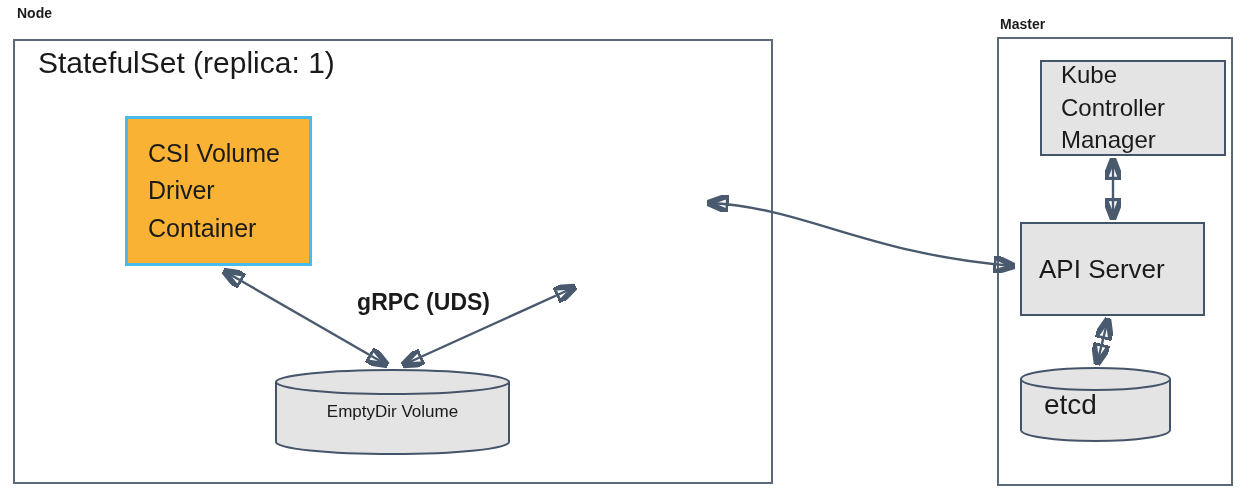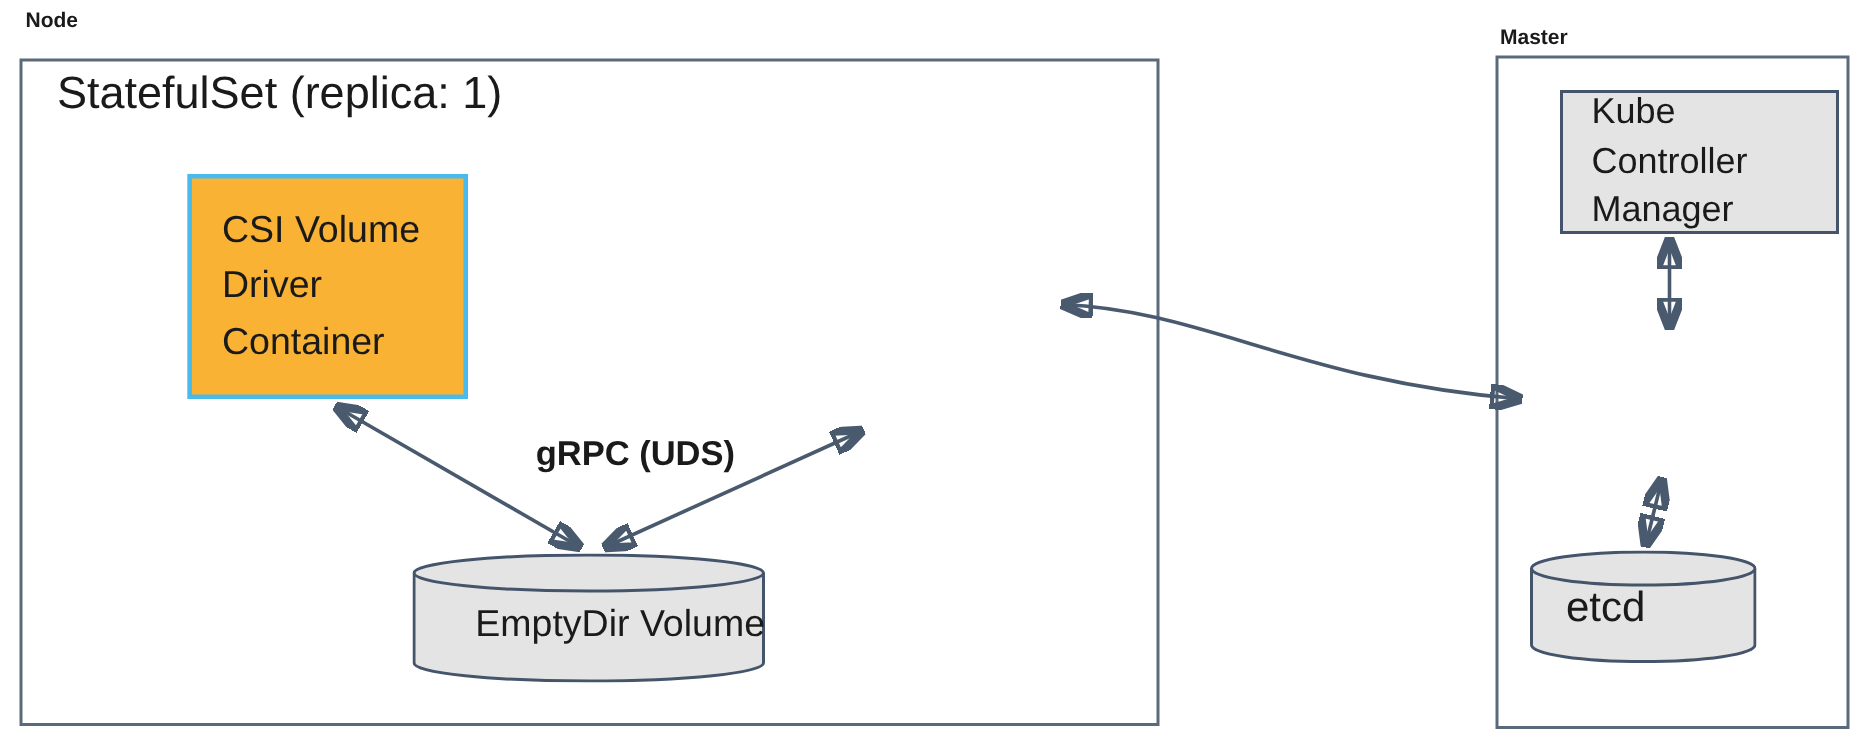--- a/index.html
+++ b/index.html
@@ -39,21 +39,21 @@
 
   .grpc-label{position:absolute;left:280px;top:290px;width:210px;text-align:right;
            font-size:23px;font-weight:bold;line-height:1.1;}
 
   .cyl{position:absolute;}
   .cyl-emptydir{left:275px;top:369px;width:235px;height:86px;}
   .cyl-etcd{left:1020px;top:367px;width:151px;height:75px;}
   .cyl svg{display:block;width:100%;height:100%;}
   .cyl path,.cyl ellipse{fill:var(--gray-fill);stroke:var(--gray-border);stroke-width:2;}
   .cyl-text{position:absolute;width:100%;text-align:center;}
-  .emptydir-text{left:0;top:33px;font-size:25px;text-align:right;}
+  .emptydir-text{left:0;top:33px;font-size:17px;}
   .etcd-text{left:24px;top:22px;font-size:28px;text-align:left;}
 
   .arrows{position:absolute;left:0;top:0;width:1250px;height:496px;pointer-events:none;}
   .arrows path,.arrows line{stroke:var(--arrow);stroke-width:2.4;fill:none;}
   .ah{fill:var(--arrow);stroke:none;}
 </style>
 </head>
 <body>
 
 <div class="canvas">
@@ -68,20 +68,23 @@
 
   <div class="comp-box csi-box">
     <span>CSI Volume Driver Container</span>
   </div>
 
 
   <div class="comp-box kcm-box">
     <span>Kube Controller Manager</span>
   </div>
 
+  <div class="comp-box api-box">
+    <span>API Server</span>
+  </div>
 
   <div class="grpc-label">gRPC (UDS)</div>
 
   <div class="cyl cyl-emptydir">
     <svg viewBox="0 0 235 86">
       <path d="M1,13 V73 A116.5,12 0 0 0 234,73 V13"></path>
       <ellipse cx="117.5" cy="13" rx="116.5" ry="12"></ellipse>
     </svg>
     <div class="cyl-text emptydir-text">EmptyDir Volume</div>
   </div>

